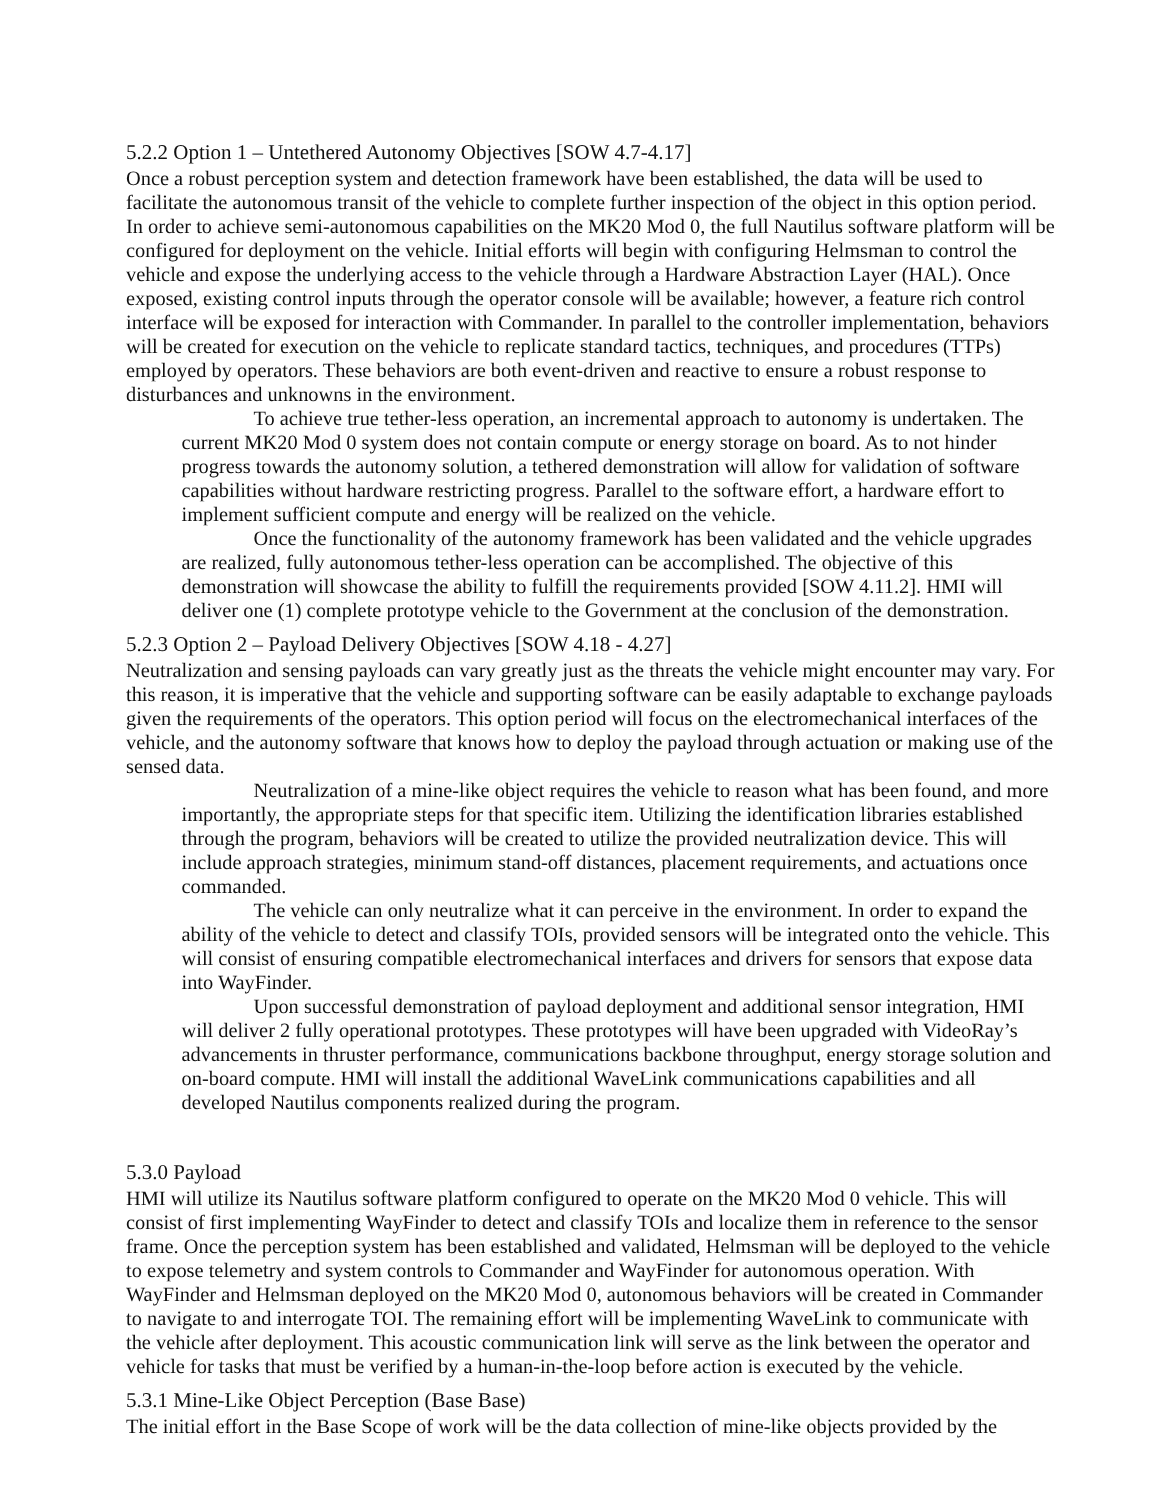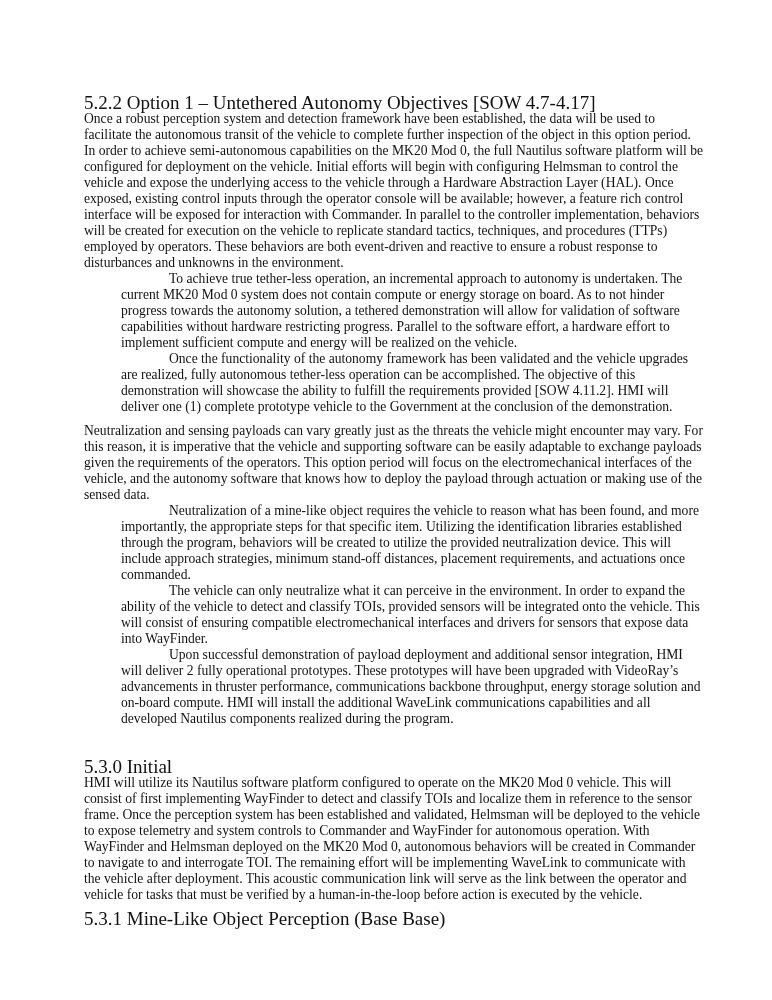--- a/index.html
+++ b/index.html
@@ -3,53 +3,55 @@
 <meta charset="utf-8">
 <style>
   html, body { margin: 0; padding: 0; background: #ffffff; }
   body { width: 772px; height: 1000px; overflow: hidden; position: relative; }
   .page {
     position: absolute; left: 84px; top: 95px; width: 620px;
     font-family: "Liberation Serif", "DejaVu Serif", serif;
     font-size: 13.6px; line-height: 16px; color: #111;
   }
   .section { margin: 0; }
-  .heading { margin: 0; font-weight: normal; font-size: 19px; line-height: 16px; }
+  .heading { margin: 0; font-weight: normal; font-size: 14px; line-height: 16px; }
   p { margin: 0; }
   .indent { text-indent: 48px; margin-left: 37px; }
   .gap-sm { height: 8px; }
   .gap-lg { height: 32px; }
 </style>
 </head>
 <body>
 
 <div class="page">
 
   <div class="section">
     <h3 class="heading">5.2.2 Option 1 – Untethered Autonomy Objectives [SOW 4.7-4.17]</h3>
     <p>Once a robust perception system and detection framework have been established, the data will be used to facilitate the autonomous transit of the vehicle to complete further inspection of the object in this option period.  In order to achieve semi-autonomous capabilities on the MK20 Mod 0, the full Nautilus software platform will be configured for deployment on the vehicle. Initial efforts will begin with configuring Helmsman to control the vehicle and expose the underlying access to the vehicle through a Hardware Abstraction Layer (HAL).  Once exposed, existing control inputs through the operator console will be available; however, a feature rich control interface will be exposed for interaction with Commander.  In parallel to the controller implementation, behaviors will be created for execution on the vehicle to replicate standard tactics, techniques, and procedures (TTPs) employed by operators.  These behaviors are both event-driven and reactive to ensure a robust response to disturbances and unknowns in the environment.</p>
     <p class="indent">To achieve true tether-less operation, an incremental approach to autonomy is undertaken. The current MK20 Mod 0 system does not contain compute or energy storage on board.  As to not hinder progress towards the autonomy solution, a tethered demonstration will allow for validation of software capabilities without hardware restricting progress.  Parallel to the software effort, a hardware effort to implement sufficient compute and energy will be realized on the vehicle.</p>
     <p class="indent">Once the functionality of the autonomy framework has been validated and the vehicle upgrades are realized, fully autonomous tether-less operation can be accomplished.  The objective of this demonstration will showcase the ability to fulfill the requirements provided [SOW 4.11.2]. HMI will deliver one (1) complete prototype vehicle to the Government at the conclusion of the demonstration.</p>
   </div>
 
   <div class="gap-sm"></div>
 
   <div class="section">
+    <h3 class="heading">5.2.3 Option 2 – Payload Delivery Objectives [SOW 4.18 - 4.27]</h3>
     <p>Neutralization and sensing payloads can vary greatly just as the threats the vehicle might encounter may vary.  For this reason, it is imperative that the vehicle and supporting software can be easily adaptable to exchange payloads given the requirements of the operators.  This option period will focus on the electromechanical interfaces of the vehicle, and the autonomy software that knows how to deploy the payload through actuation or making use of the sensed data.</p>
     <p class="indent">Neutralization of a mine-like object requires the vehicle to reason what has been found, and more importantly, the appropriate steps for that specific item.  Utilizing the identification libraries established through the program, behaviors will be created to utilize the provided neutralization device.  This will include approach strategies, minimum stand-off distances, placement requirements, and actuations once commanded.</p>
     <p class="indent">The vehicle can only neutralize what it can perceive in the environment.  In order to expand the ability of the vehicle to detect and classify TOIs, provided sensors will be integrated onto the vehicle.  This will consist of ensuring compatible electromechanical interfaces and drivers for sensors that expose data into WayFinder.</p>
     <p class="indent">Upon successful demonstration of payload deployment and additional sensor integration, HMI will deliver 2 fully operational prototypes.  These prototypes will have been upgraded with VideoRay’s advancements in thruster performance, communications backbone throughput, energy storage solution and on-board compute.  HMI will install the additional WaveLink communications capabilities and all developed Nautilus components realized during the program.</p>
   </div>
 
   <div class="gap-lg"></div>
 
   <div class="section">
-    <h3 class="heading">5.3.0 Initial</h3>
+    <h3 class="heading">5.3.0 Payload</h3>
     <p>HMI will utilize its Nautilus software platform configured to operate on the MK20 Mod 0 vehicle. This will consist of first implementing WayFinder to detect and classify TOIs and localize them in reference to the sensor frame.  Once the perception system has been established and validated, Helmsman will be deployed to the vehicle to expose telemetry and system controls to Commander and WayFinder for autonomous operation. With WayFinder and Helmsman deployed on the MK20 Mod 0, autonomous behaviors will be created in Commander to navigate to and interrogate TOI. The remaining effort will be implementing WaveLink to communicate with the vehicle after deployment.  This acoustic communication link will serve as the link between the operator and vehicle for tasks that must be verified by a human-in-the-loop before action is executed by the vehicle.</p>
   </div>
 
   <div class="gap-sm"></div>
 
   <div class="section">
     <h3 class="heading">5.3.1 Mine-Like Object Perception (Base Base)</h3>
+    <p>The initial effort in the Base Scope of work will be the data collection of mine-like objects provided by the</p>
   </div>
 
 </div>
 
 </body></html>

